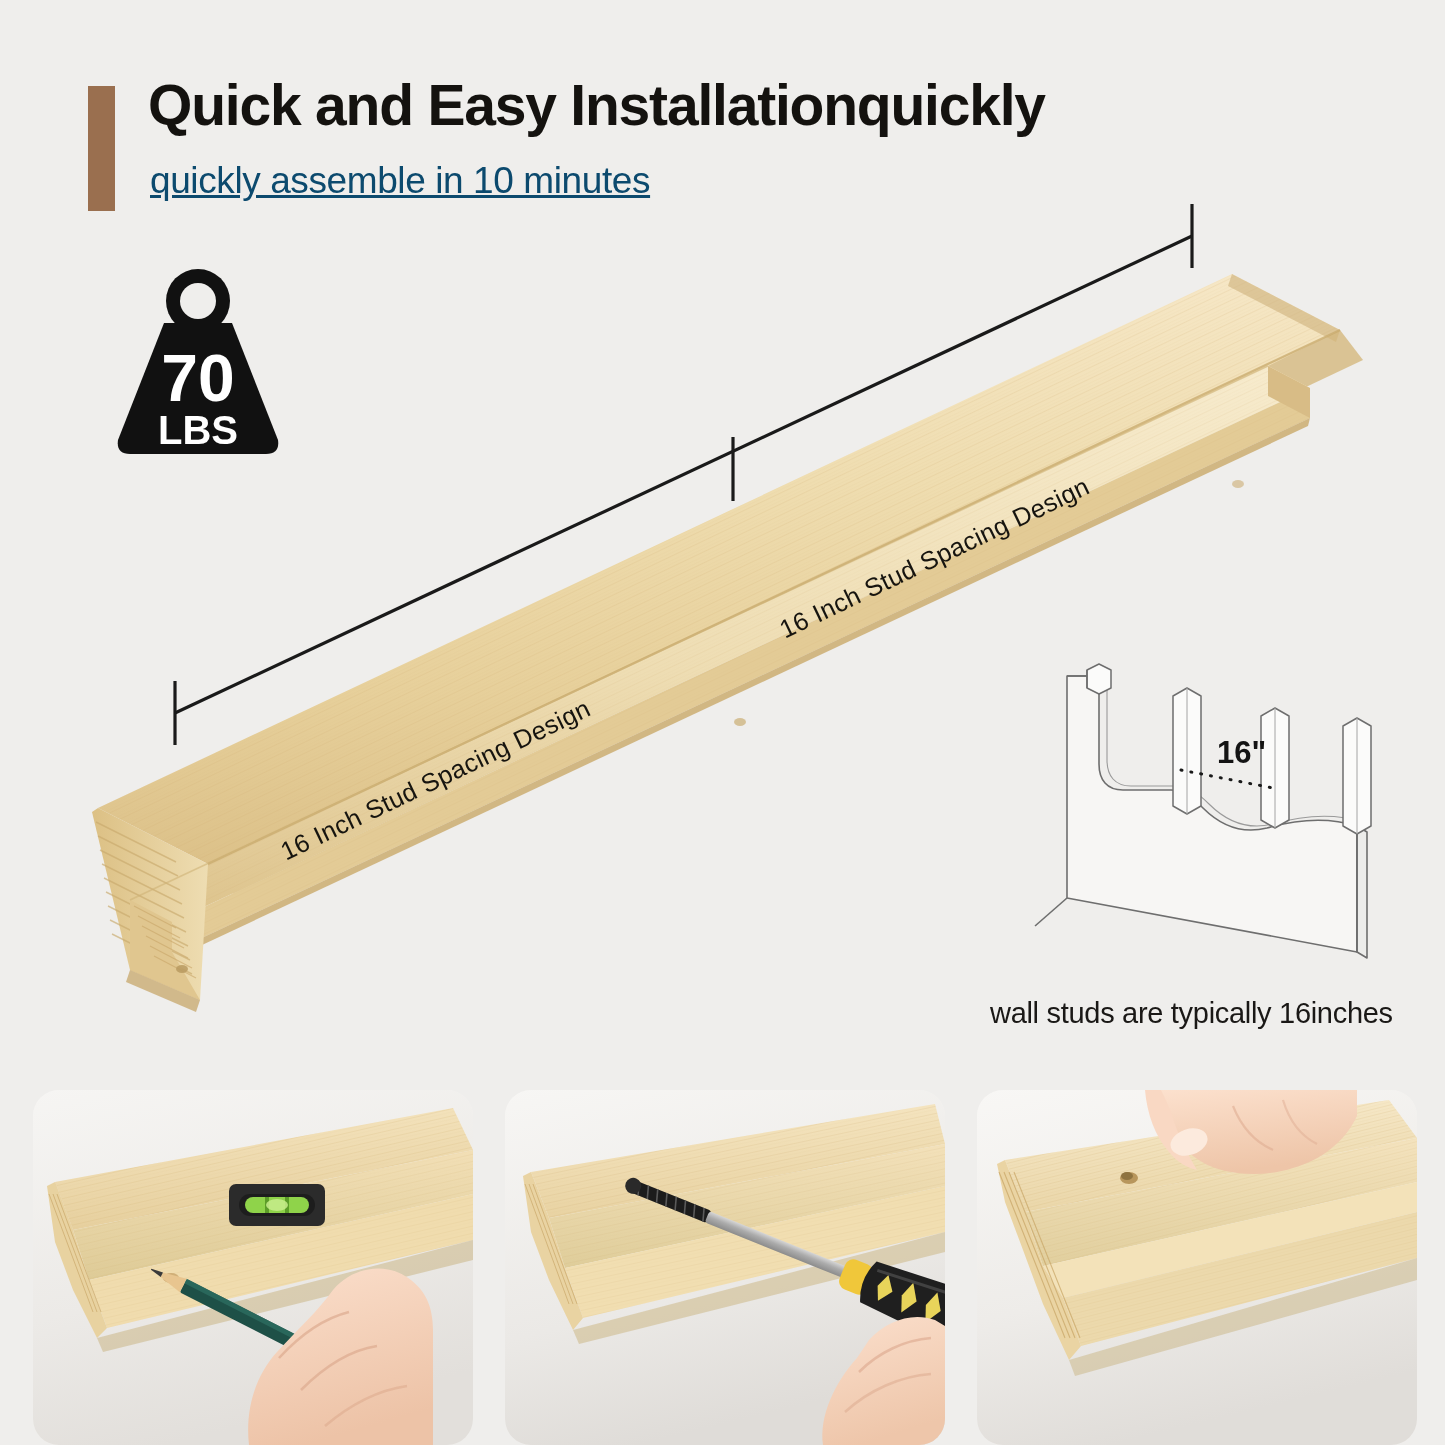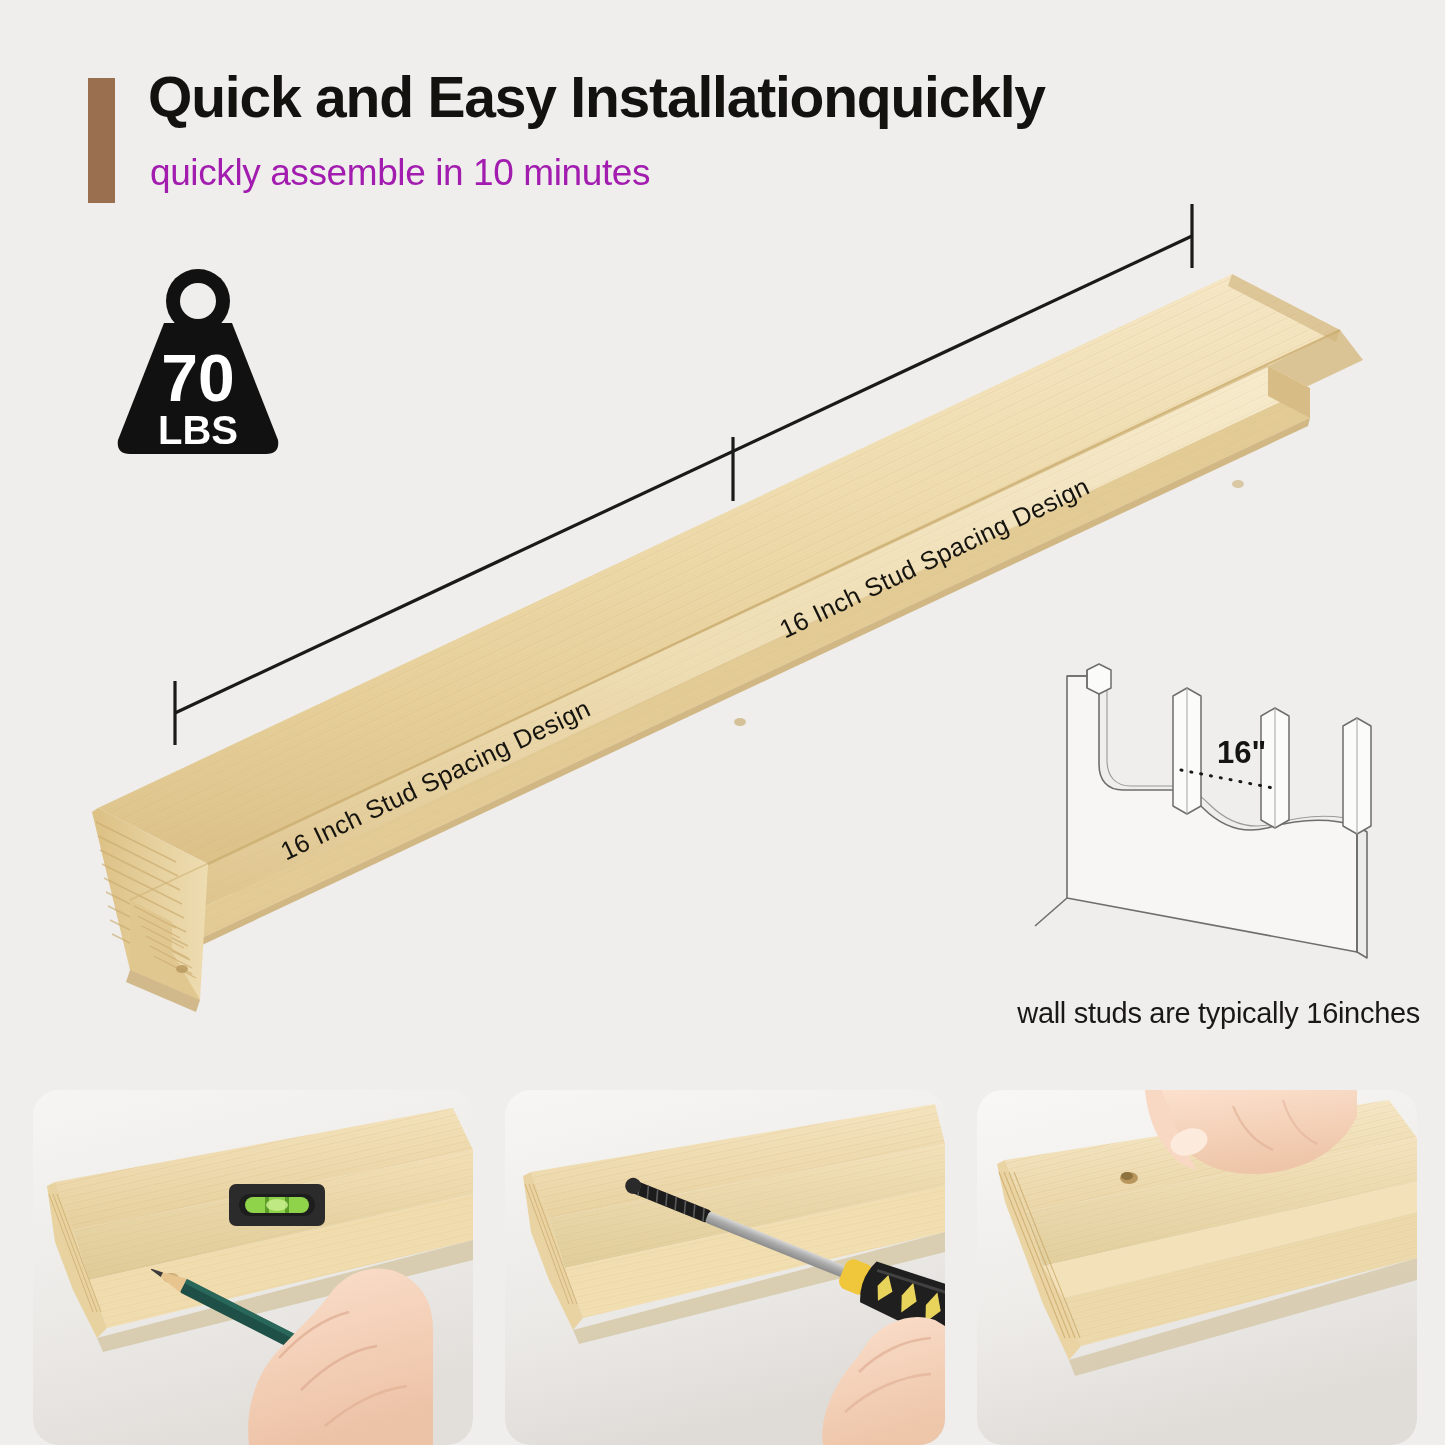--- a/index.html
+++ b/index.html
@@ -11,21 +11,21 @@
     height: 1445px;
     background: #efeeec;
     font-family: "Liberation Sans", sans-serif;
     overflow: hidden;
     position: relative;
   }
 
   
   #header {
     position: absolute;
-    left: 0; top: 0;
+    left: 0; top: 8px;
     width: 1426px;
     height: 230px;
   }
   #accent-bar {
     position: absolute;
     left: 88px; top: 78px;
     width: 27px; height: 125px;
     background: #9a6f4f;
   }
   #headline {
@@ -37,22 +37,23 @@
     color: #14120f;
     white-space: nowrap;
     line-height: 1.05;
   }
   #subheadline {
     position: absolute;
     left: 150px; top: 152px;
     font-size: 37px;
     font-weight: normal;
     letter-spacing: -0.4px;
-    color: #a21caf;
+    color: #0c4a6e;
     white-space: nowrap;
+    text-decoration: underline;
   }
 
   
   #weight-badge {
     position: absolute;
     left: 102px; top: 268px;
     width: 192px; height: 190px;
   }
   #weight-badge svg { display: block; }
 
@@ -89,21 +90,21 @@
   #stud-diagram {
     position: absolute;
     left: 995px; top: 630px;
     width: 420px; height: 340px;
   }
   #stud-diagram svg { display: block; }
   #stud-caption {
     position: absolute;
     left: 990px; top: 997px;
     width: 430px;
-    text-align: right;
+    text-align: left;
     font-size: 29px;
     letter-spacing: -0.3px;
     color: #1a1816;
     white-space: nowrap;
   }
 
   
   #photo-row {
     position: absolute;
     left: 0; top: 1090px;

